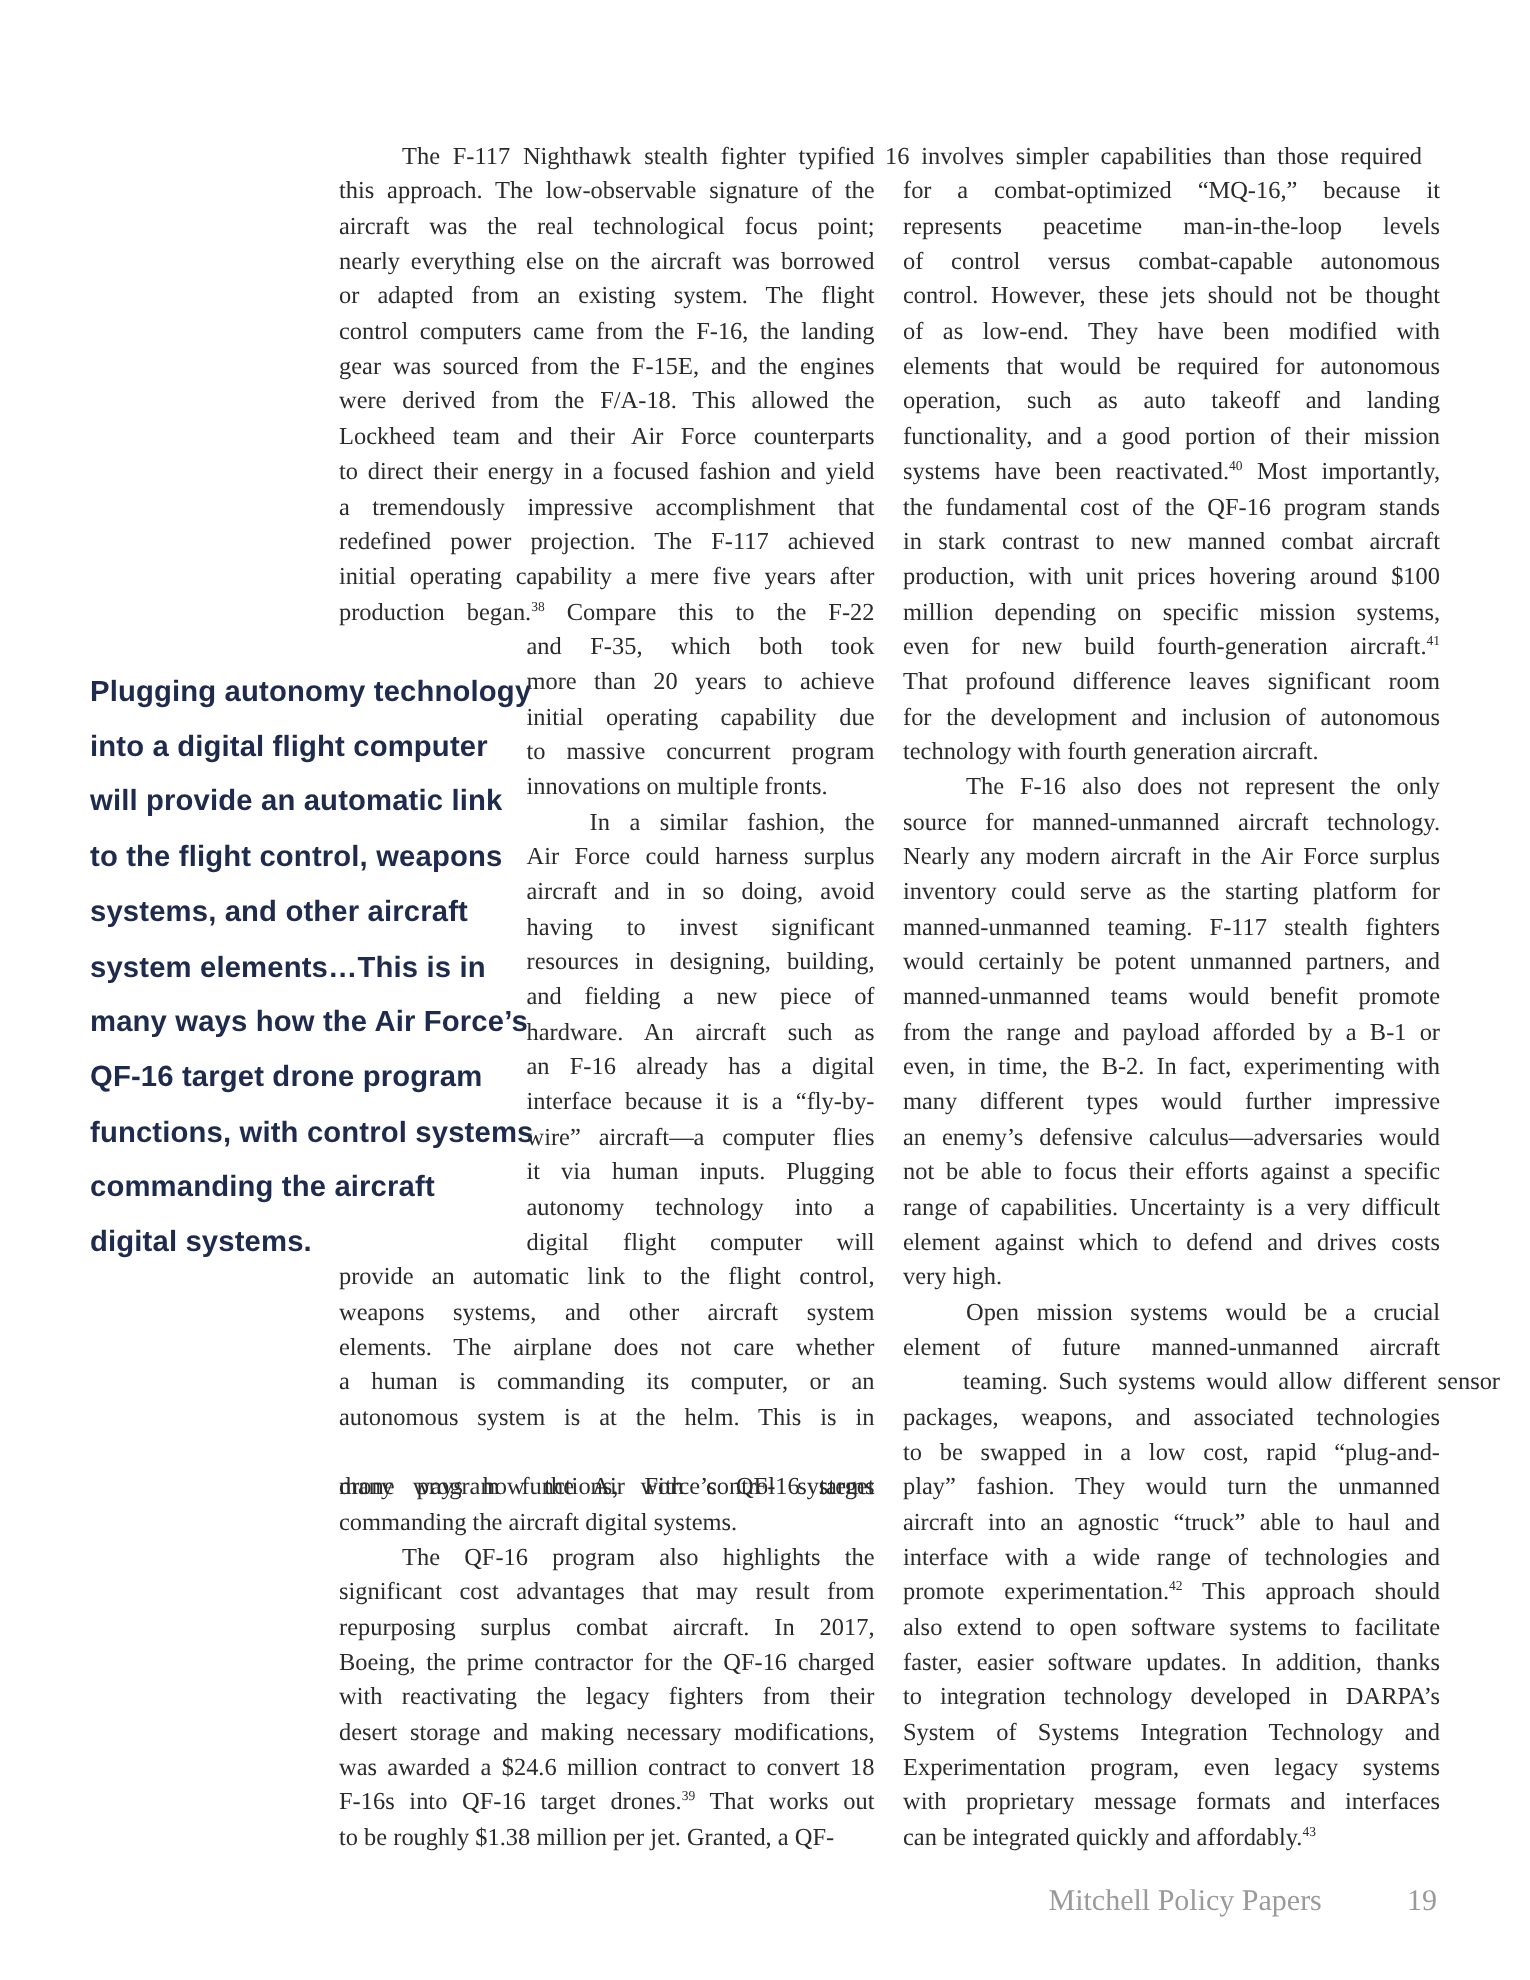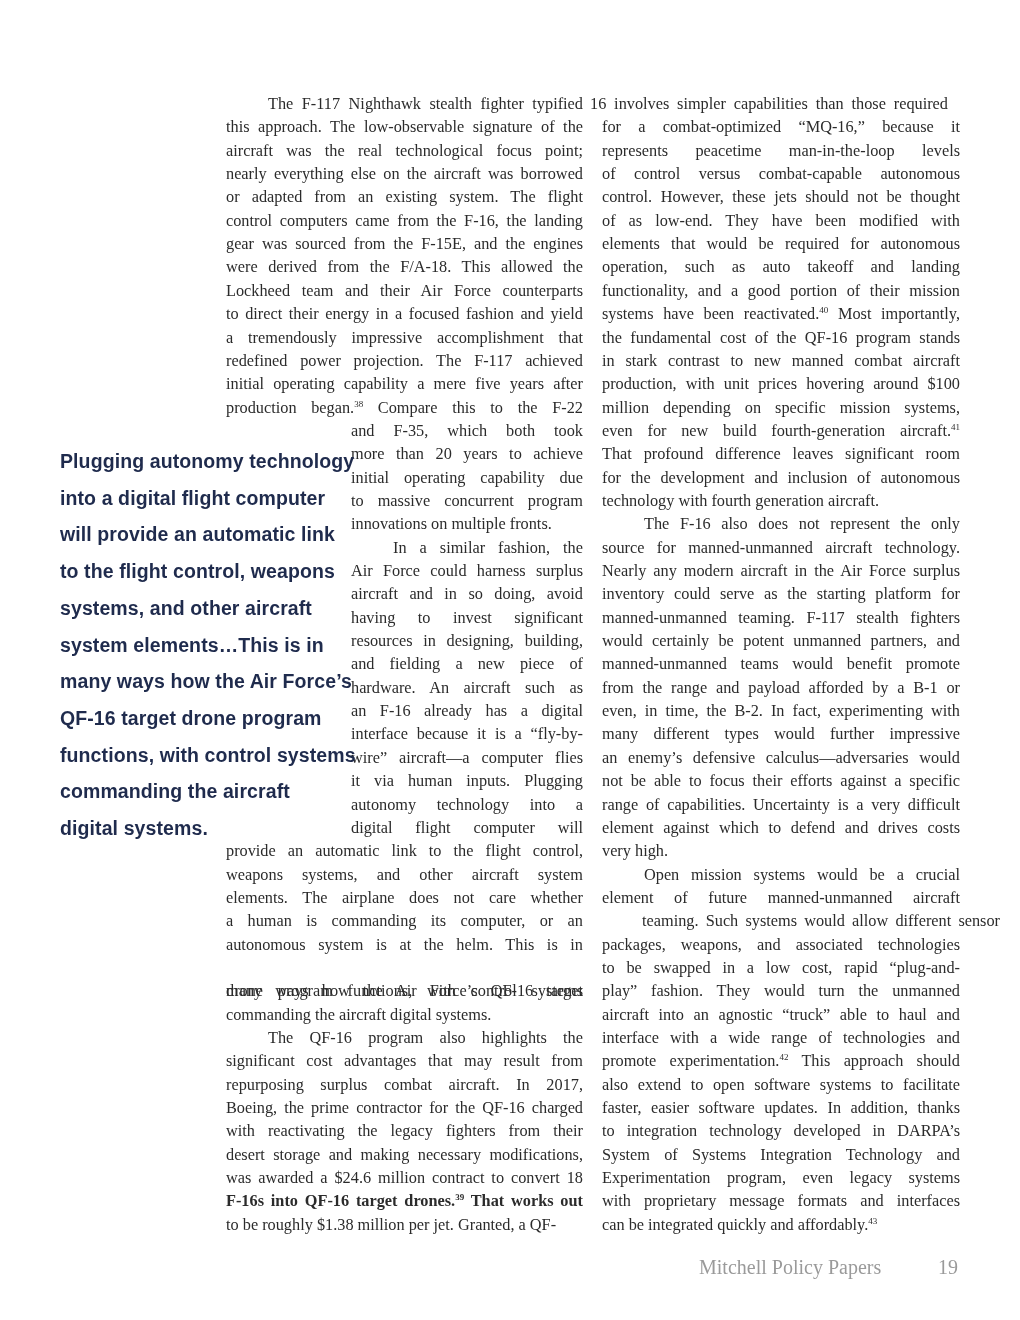--- a/index.html
+++ b/index.html
@@ -60,21 +60,21 @@
       <div class="ln" style="left: 226px; top: 979px; width: 357px;"><span>many ways how the Air Force’s QF-16 target</span></div>
       <div class="ln" style="left: 226px; top: 979.3px; width: 357px;"><span>drone program functions, with control systems</span></div>
       <div class="ln last" style="left: 226px; top: 1002.65px; width: 357px;"><span>commanding the aircraft digital systems.</span></div>
       <div class="ln indent" style="left: 226px; top: 1026px; width: 357px;"><span>The QF-16 program also highlights the</span></div>
       <div class="ln" style="left: 226px; top: 1049.35px; width: 357px;"><span>significant cost advantages that may result from</span></div>
       <div class="ln" style="left: 226px; top: 1072.7px; width: 357px;"><span>repurposing surplus combat aircraft. In 2017,</span></div>
       <div class="ln" style="left: 226px; top: 1096.05px; width: 357px;"><span>Boeing, the prime contractor for the QF-16 charged</span></div>
       <div class="ln" style="left: 226px; top: 1119.4px; width: 357px;"><span>with reactivating the legacy fighters from their</span></div>
       <div class="ln" style="left: 226px; top: 1142.75px; width: 357px;"><span>desert storage and making necessary modifications,</span></div>
       <div class="ln" style="left: 226px; top: 1166.1px; width: 357px;"><span>was awarded a $24.6 million contract to convert 18</span></div>
-      <div class="ln" style="left: 226px; top: 1189.45px; width: 357px; font-weight: bold;"><span>F-16s into QF-16 target drones.</span><sup>39</sup><span> That works out</span></div>
+      <div class="ln" style="left: 226px; top: 1189.45px; width: 357px;"><span>F-16s into QF-16 target drones.</span><sup>39</sup><span> That works out</span></div>
       <div class="ln last" style="left: 226px; top: 1212.8px; width: 357px;"><span>to be roughly $1.38 million per jet. Granted, a QF-</span></div>
     </div>
   <div class="col" id="right-col">
       <div class="ln" style="left: 590px; top: 92px; width: 358px;"><span>16 involves simpler capabilities than those required</span></div>
       <div class="ln" style="left: 602px; top: 115.35px; width: 358px;"><span>for a combat-optimized “MQ-16,” because it</span></div>
       <div class="ln" style="left: 602px; top: 138.7px; width: 358px;"><span>represents peacetime man-in-the-loop levels</span></div>
       <div class="ln" style="left: 602px; top: 162.05px; width: 358px;"><span>of control versus combat-capable autonomous</span></div>
       <div class="ln" style="left: 602px; top: 185.4px; width: 358px;"><span>control. However, these jets should not be thought</span></div>
       <div class="ln" style="left: 602px; top: 208.75px; width: 358px;"><span>of as low-end. They have been modified with</span></div>
       <div class="ln" style="left: 602px; top: 232.1px; width: 358px;"><span>elements that would be required for autonomous</span></div>

